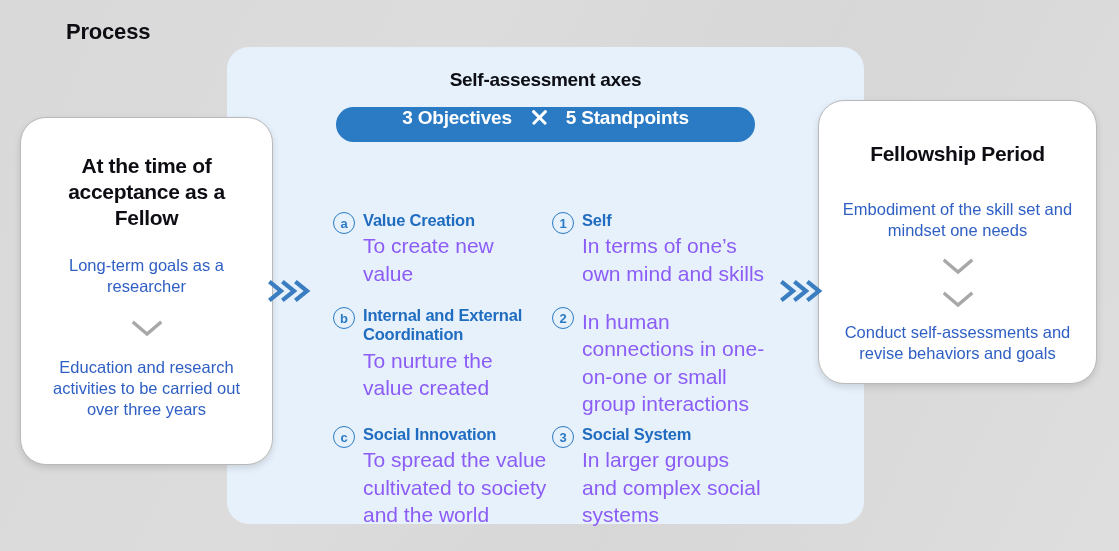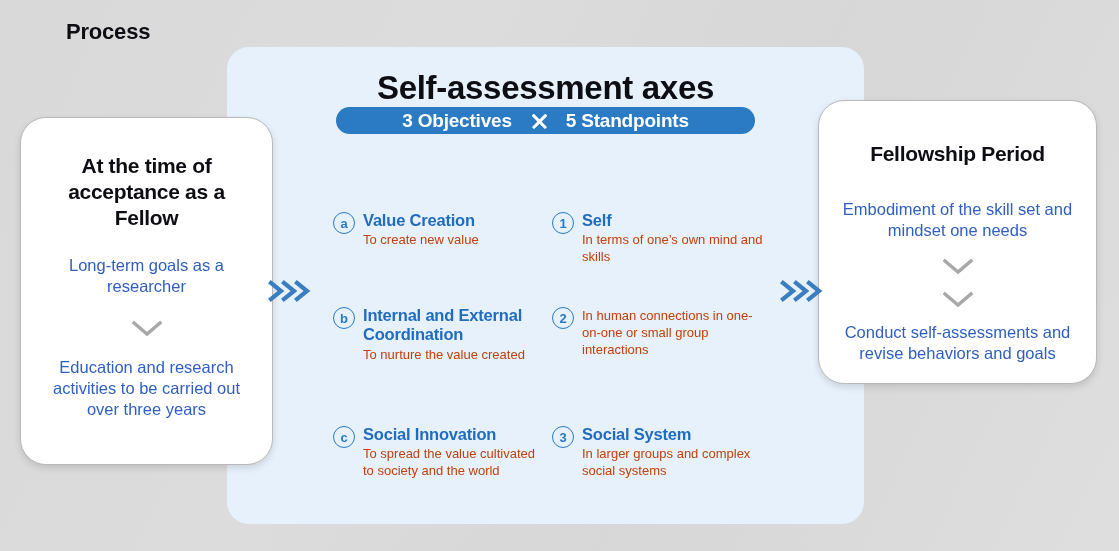--- a/index.html
+++ b/index.html
@@ -36,36 +36,36 @@
     background: #e7f1fb;
     border-radius: 22px;
   }
 
   #center-heading {
     position: absolute;
     left: 0;
     top: 22px;
     width: 100%;
     text-align: center;
-    font-size: 33px;
+    font-size: 19px;
     font-weight: bold;
     color: #0d0d14;
     letter-spacing: -0.3px;
   }
 
   #axes-pill {
     position: absolute;
     left: 109px;
     top: 60px;
     width: 419px;
-    height: 27px;
+    height: 35px;
     border-radius: 18px;
     background: #2b7ac4;
     display: flex;
-    align-items: center;
+    align-items: flex-start;
     justify-content: center;
     gap: 17px;
     box-sizing: border-box;
   }
   #axes-pill .pill-text {
     font-size: 19px;
     font-weight: bold;
     color: #ffffff;
     letter-spacing: -0.2px;
   }
@@ -125,22 +125,22 @@
   .axis-item .body { flex: 1 1 auto; }
   .axis-item .title {
     font-size: 16.5px;
     font-weight: bold;
     color: #1f6cc0;
     line-height: 1.17;
     letter-spacing: -0.2px;
   }
   .axis-item .desc {
     margin-top: 2px;
-    font-size: 13px;
-    color: #c2410c;
+    font-size: 21px;
+    color: #8b5cf6;
     line-height: 1.3;
   }
 
   
   .row-1 { top: 44px; }
   .row-2 { top: 139px; }
   .row-3 { top: 258px; }
 
   
   .side-card {

